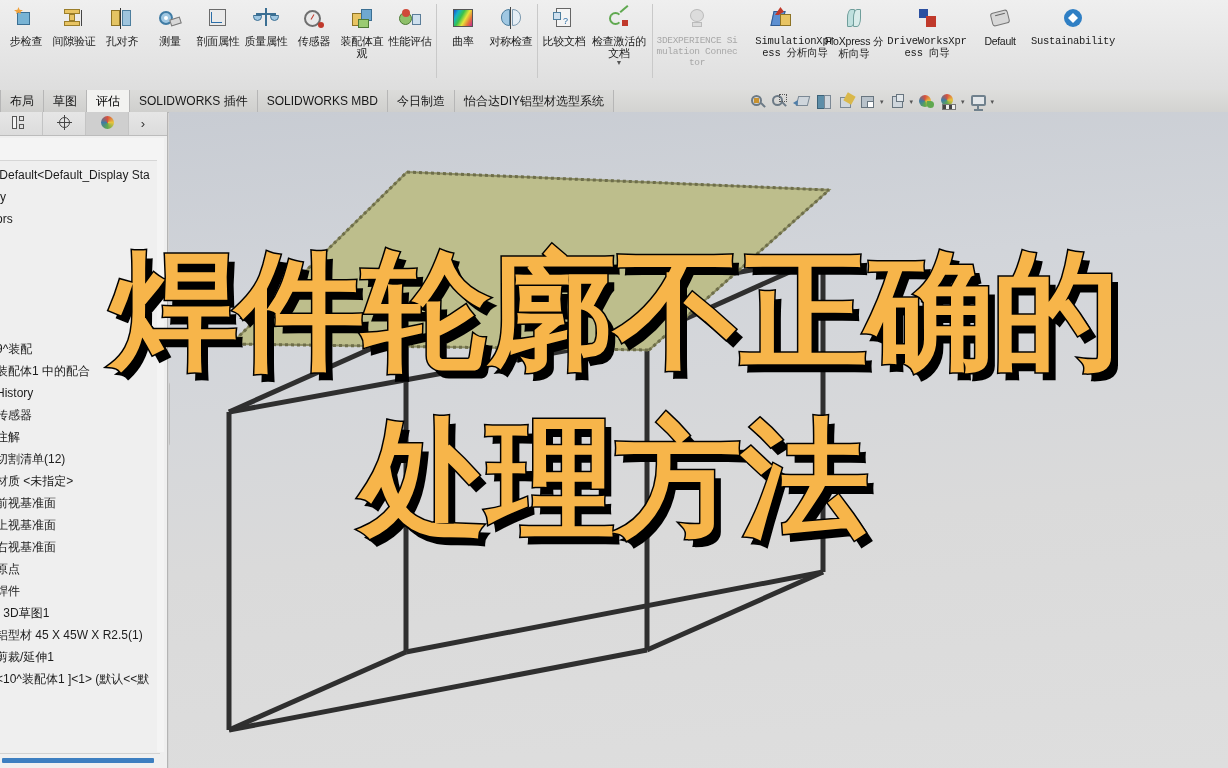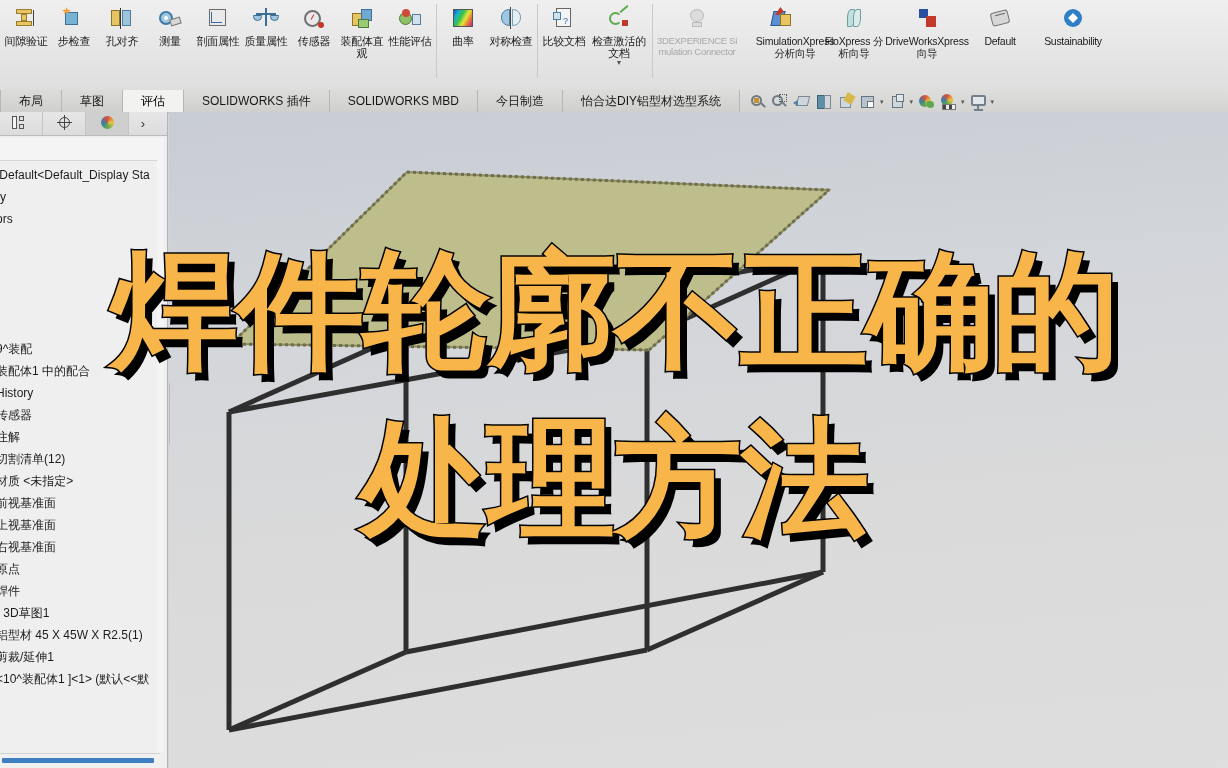--- a/index.html
+++ b/index.html
@@ -19,40 +19,40 @@
   }
   .rb-group{display:flex;align-items:flex-start;height:88px;padding:0 2px;}
   .rb-sep{width:1px;height:74px;margin-top:4px;background:#c9c9c9;flex:none;}
   .rb-btn{
     width:48px;min-width:48px;height:84px;margin-top:2px;
     display:flex;flex-direction:column;align-items:center;
     font-size:11px;color:#1b1b1b;line-height:12px;text-align:center;
     box-sizing:border-box;padding-top:4px;cursor:default;
   }
   .rb-btn.wide{width:62px;min-width:62px;}
-  .rb-btn.xwide{width:84px;min-width:84px;}
+  .rb-btn.xwide{width:84px;min-width:84px;font-family:Liberation Mono, monospace;}
   .rb-btn.disabled{color:#a8a8a8;}
   .rb-lbl{display:block;width:100%;word-break:break-all;margin-top:2px;
           font-size:11px;letter-spacing:-0.2px;}
   .rb-lbl.en{font-size:10.5px;letter-spacing:-0.3px;white-space:nowrap;}
   .rb-ico{width:28px;height:26px;position:relative;margin-bottom:1px;}
   .caret{font-size:7px;color:#555;line-height:6px;margin-top:1px;}
 
   
   .sq{position:absolute;box-sizing:border-box;}
 
   
   .tabstrip{
     position:absolute;left:0;top:90px;width:1228px;height:22px;
     background:linear-gradient(#dededc 0%,#d3d3d1 100%);
     border-bottom:1px solid #b9b9b9;
     display:flex;align-items:stretch;font-size:12px;
   }
   .tab{
-    display:flex;align-items:center;padding:0 18px;color:#171717;
+    display:flex;align-items:center;padding:0 9px;color:#171717;
     border-right:1px solid #b6b6b6;white-space:nowrap;cursor:default;
     background:linear-gradient(#dcdcda 0%,#cfcfcd 100%);
   }
   .tab.first{border-left:1px solid #b6b6b6;}
   .tab.active{background:#f2f2f0;color:#000;}
   .tabfill{flex:1;}
 
   
   .viewtools{
     position:absolute;left:748px;top:92px;height:20px;
@@ -118,34 +118,34 @@
 <body>
 
 <div id="app">
 
   <div class="ribbon">
 
     <div class="rb-group">
 
       <div class="rb-btn">
         <div class="rb-ico">
+          <div class="sq" style="left:5px;top:6px;width:13px;height:13px;background:#78b3d4;border:1px solid #3b6f93;"></div>
+          <div class="sq" style="left:2px;top:1px;width:9px;height:7px;background:#f2a23a;clip-path:polygon(50% 0,62% 40%,100% 45%,70% 70%,80% 100%,50% 80%,20% 100%,30% 70%,0 45%,38% 40%);"></div>
+        </div>
+        <span class="rb-lbl">步检查</span>
+      </div>
+
+      <div class="rb-btn">
+        <div class="rb-ico">
           <div class="sq" style="left:4px;top:3px;width:16px;height:5px;background:#e8c463;border:1px solid #9a7d2a;"></div>
           <div class="sq" style="left:9px;top:8px;width:6px;height:7px;background:#e8c463;border:1px solid #9a7d2a;"></div>
           <div class="sq" style="left:4px;top:15px;width:16px;height:5px;background:#e8c463;border:1px solid #9a7d2a;"></div>
           <div class="sq" style="left:21px;top:4px;width:1px;height:16px;background:#444;"></div>
         </div>
         <span class="rb-lbl">间隙验证</span>
-      </div>
-
-      <div class="rb-btn">
-        <div class="rb-ico">
-          <div class="sq" style="left:5px;top:6px;width:13px;height:13px;background:#78b3d4;border:1px solid #3b6f93;"></div>
-          <div class="sq" style="left:2px;top:1px;width:9px;height:7px;background:#f2a23a;clip-path:polygon(50% 0,62% 40%,100% 45%,70% 70%,80% 100%,50% 80%,20% 100%,30% 70%,0 45%,38% 40%);"></div>
-        </div>
-        <span class="rb-lbl">步检查</span>
       </div>
 
       <div class="rb-btn">
         <div class="rb-ico">
           <div class="sq" style="left:3px;top:4px;width:9px;height:16px;background:#e4c463;border:1px solid #8d7326;"></div>
           <div class="sq" style="left:14px;top:4px;width:9px;height:16px;background:#9ec4dd;border:1px solid #4d7e9e;"></div>
           <div class="sq" style="left:12px;top:2px;width:1px;height:21px;background:#333;"></div>
         </div>
         <span class="rb-lbl">孔对齐</span>
       </div>

